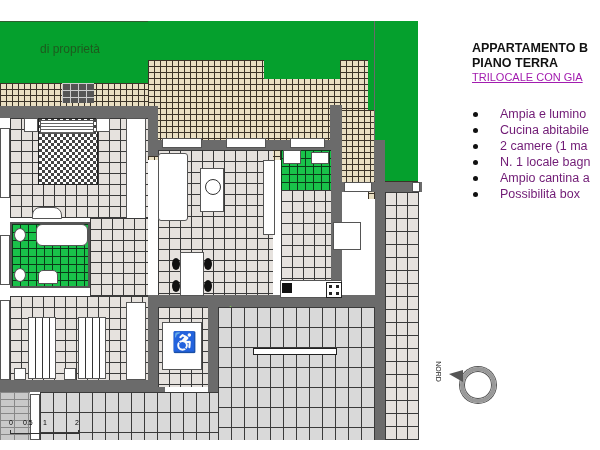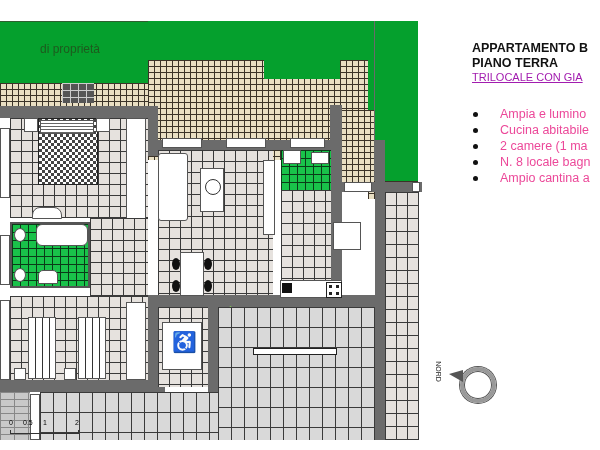--- a/index.html
+++ b/index.html
@@ -34,21 +34,21 @@
         linear-gradient(to right, #3a3a3a 1px, transparent 1px),
         linear-gradient(to bottom, #3a3a3a 1px, transparent 1px);
       background-size:13px 20px;
     }
     .wall { background:#6b6b6b; }
     .furn { background:#ffffff; border:1px solid #555; box-sizing:border-box; }
     .label-green { color:#1e5a1e; font-size:12px; }
     .title-bold { font-weight:bold; font-size:12.5px; color:#111; line-height:15px; }
     .subtitle { font-size:11px; color:#a21caf;text-decoration:underline; }
     ul.features { list-style:none; margin:0; padding:0; }
-    ul.features li { font-size:12.5px; color:#ec4899; height:16px; line-height:16px; position:relative; padding-left:30px; white-space:nowrap; }
+    ul.features li { font-size:12.5px; color:#701a75; height:16px; line-height:16px; position:relative; padding-left:30px; white-space:nowrap; }
     ul.features li .bullet { position:absolute; left:3px; top:6px; width:5px; height:5px; border-radius:50%; background:#111; }
   </style>
 </head>
 <body>
 
 <div class="abs" style="left:0;top:0;width:430px;height:440px;">
 
   <div class="abs green" style="left:0;top:21px;width:418px;height:62px;border-top:1px solid #2f5f2f;"></div>
   <div class="abs green" style="left:340px;top:21px;width:78px;height:160px;"></div>
   <div class="abs" style="left:374px;top:21px;width:1px;height:175px;background:#6a6a6a;"></div>
@@ -159,15 +159,16 @@
 <div class="abs" style="left:472px;top:41px;width:128px;">
   <div class="title-bold" style="white-space:nowrap;">APPARTAMENTO B</div>
   <div class="title-bold" style="white-space:nowrap;">PIANO TERRA</div>
   <div class="subtitle" style="white-space:nowrap;">TRILOCALE CON GIA</div>
 </div>
 
 <ul class="features abs" style="left:470px;top:106px;">
   <li><span class="bullet"></span><span>Ampia e lumino</span></li>
   <li><span class="bullet"></span><span>Cucina abitabile</span></li>
   <li><span class="bullet"></span><span>2 camere (1 ma</span></li>
-  <li><span class="bullet"></span><span>N. 8 locale bagn</span></li>
+  <li><span class="bullet"></span><span>N. 1 locale bagn</span></li>
   <li><span class="bullet"></span><span>Ampio cantina a</span></li>
+  <li><span class="bullet"></span><span>Possibilità box</span></li>
 </ul>
 
 </body></html>

